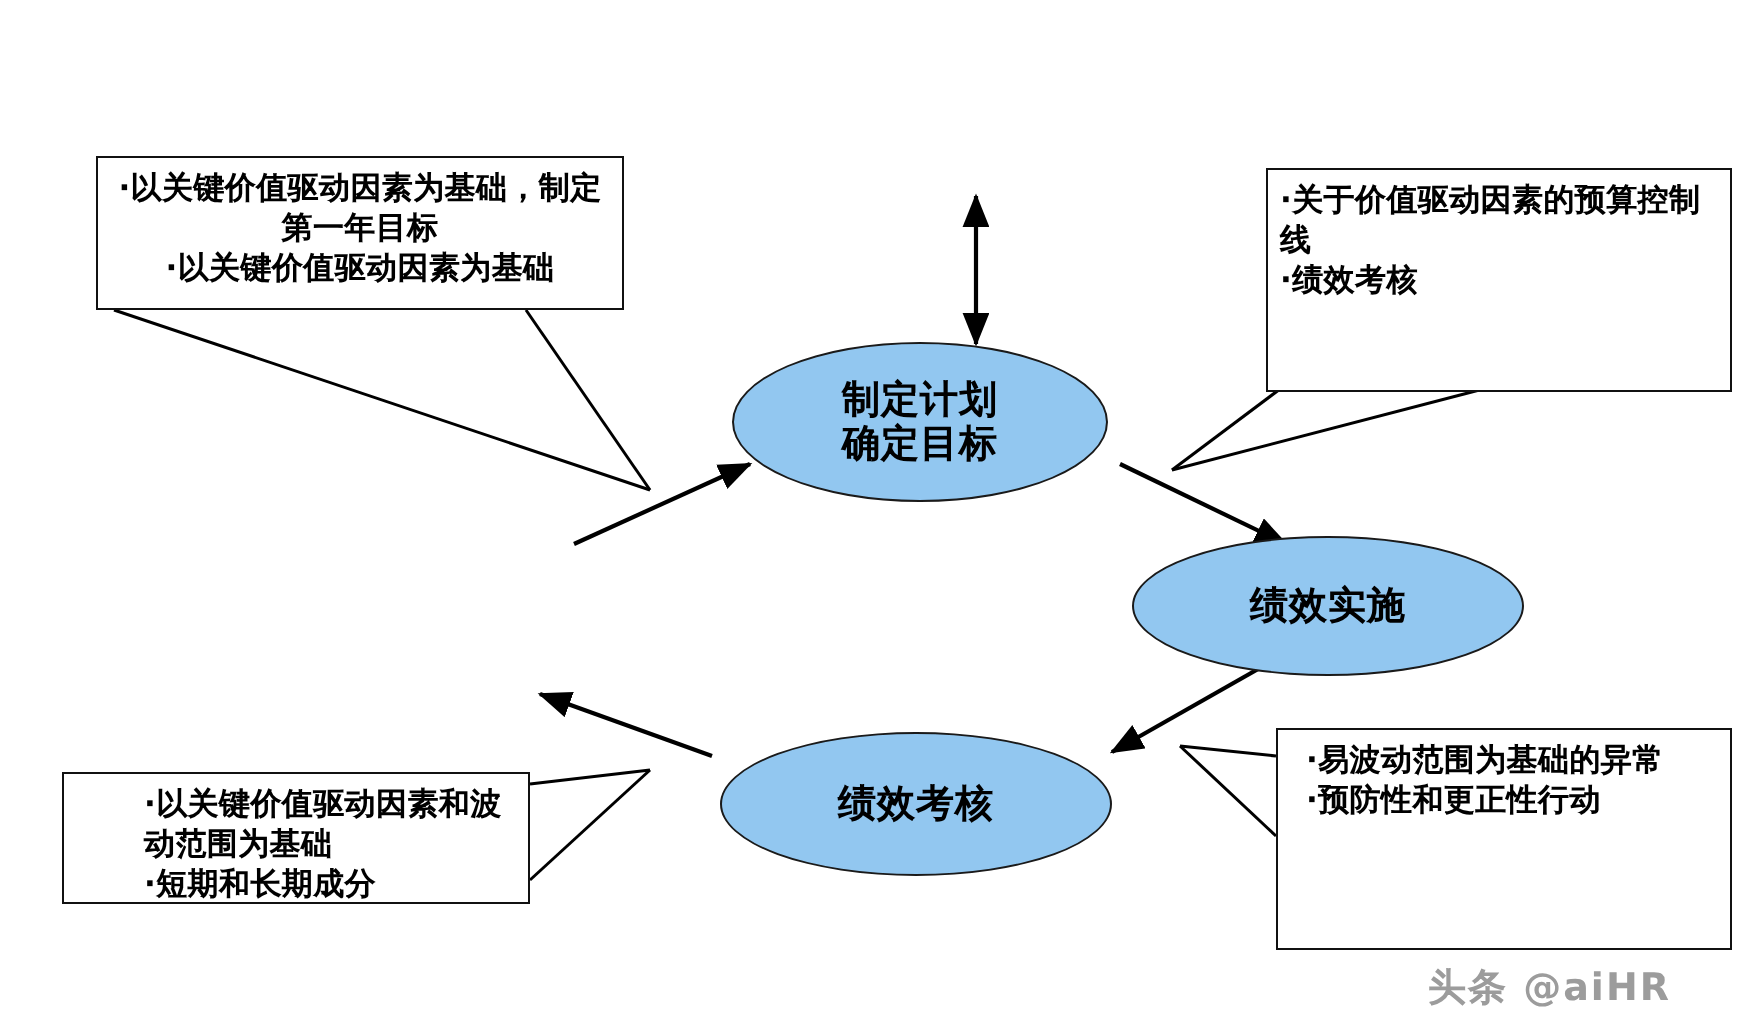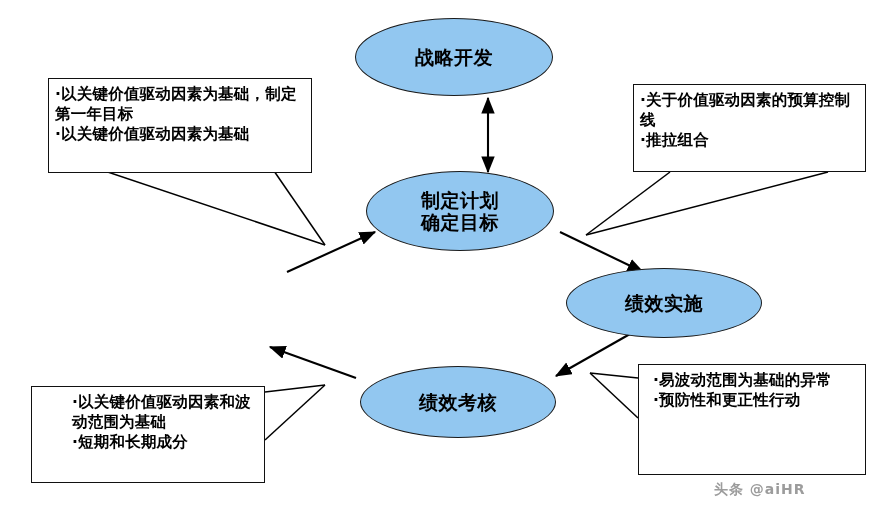--- a/index.html
+++ b/index.html
@@ -58,21 +58,21 @@
     letter-spacing: 0.2px;
     padding: 5px 6px 4px 6px;
   }
   .callout .cline {
     display: block;
     white-space: normal;
   }
   .watermark {
     position: absolute;
     color: #9c9c9c;
-    font-size: 14px;
+    font-size: 19px;
     font-weight: bold;
     letter-spacing: 1px;
     white-space: nowrap;
   }
 </style>
 </head>
 <body>
 
 <div id="canvas">
 
@@ -102,49 +102,46 @@
     <polyline points="670,172 586,235" fill="none" stroke="#000000" stroke-width="1.5"></polyline>
     <polyline points="828,172 586,235" fill="none" stroke="#000000" stroke-width="1.5"></polyline>
 
     <polyline points="265,392 325,385" fill="none" stroke="#000000" stroke-width="1.5"></polyline>
     <polyline points="265,440 325,385" fill="none" stroke="#000000" stroke-width="1.5"></polyline>
 
     <polyline points="638,378 590,373" fill="none" stroke="#000000" stroke-width="1.5"></polyline>
     <polyline points="638,418 590,373" fill="none" stroke="#000000" stroke-width="1.5"></polyline>
   </svg>
 
-  <div class="node" style="left:355px; top:18px; width:198px; height:78px;">
-    <span class="node-label">战略开发</span>
-  </div>
 
   <div class="node" style="left:366px; top:171px; width:188px; height:80px;text-align:center;">
     <span class="node-label">制定计划
 确定目标</span>
   </div>
 
 
   <div class="node" style="left:566px; top:268px; width:196px; height:70px;">
     <span class="node-label">绩效实施</span>
   </div>
 
   <div class="node" style="left:360px; top:366px; width:196px; height:72px;">
     <span class="node-label">绩效考核</span>
   </div>
 
-  <div class="callout" style="left:48px; top:78px; width:264px; height:95px;">
+  <div class="callout" style="left:48px; top:78px; width:264px; height:77px;text-align:center;">
     <span class="cline">·以关键价值驱动因素为基础，制定第一年目标</span>
     <span class="cline">·以关键价值驱动因素为基础</span>
   </div>
 
-  <div class="callout" style="left:633px; top:84px; width:233px; height:88px;">
+  <div class="callout" style="left:633px; top:84px; width:233px; height:112px;">
     <span class="cline">·关于价值驱动因素的预算控制线</span>
-    <span class="cline">·推拉组合</span>
+    <span class="cline">·绩效考核</span>
   </div>
 
-  <div class="callout" style="left:31px; top:386px; width:234px; height:97px;padding-left:40px;">
+  <div class="callout" style="left:31px; top:386px; width:234px; height:66px;padding-left:40px;">
     <span class="cline">·以关键价值驱动因素和波动范围为基础</span>
     <span class="cline">·短期和长期成分</span>
   </div>
 
   <div class="callout" style="left:638px; top:364px; width:228px; height:111px;padding-left:14px;">
     <span class="cline">·易波动范围为基础的异常</span>
     <span class="cline">·预防性和更正性行动</span>
   </div>
 
   <div class="watermark" style="left:714px; top:481px;">头条 @aiHR</div>

